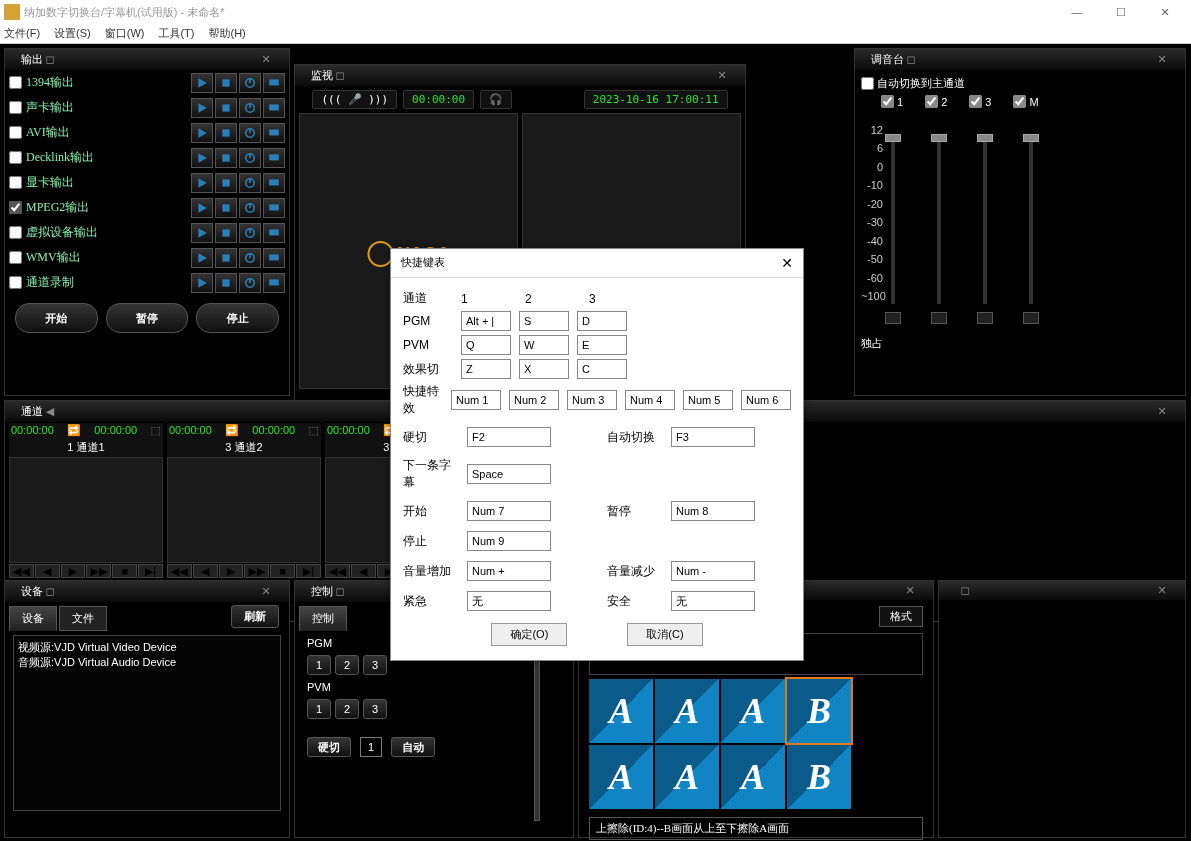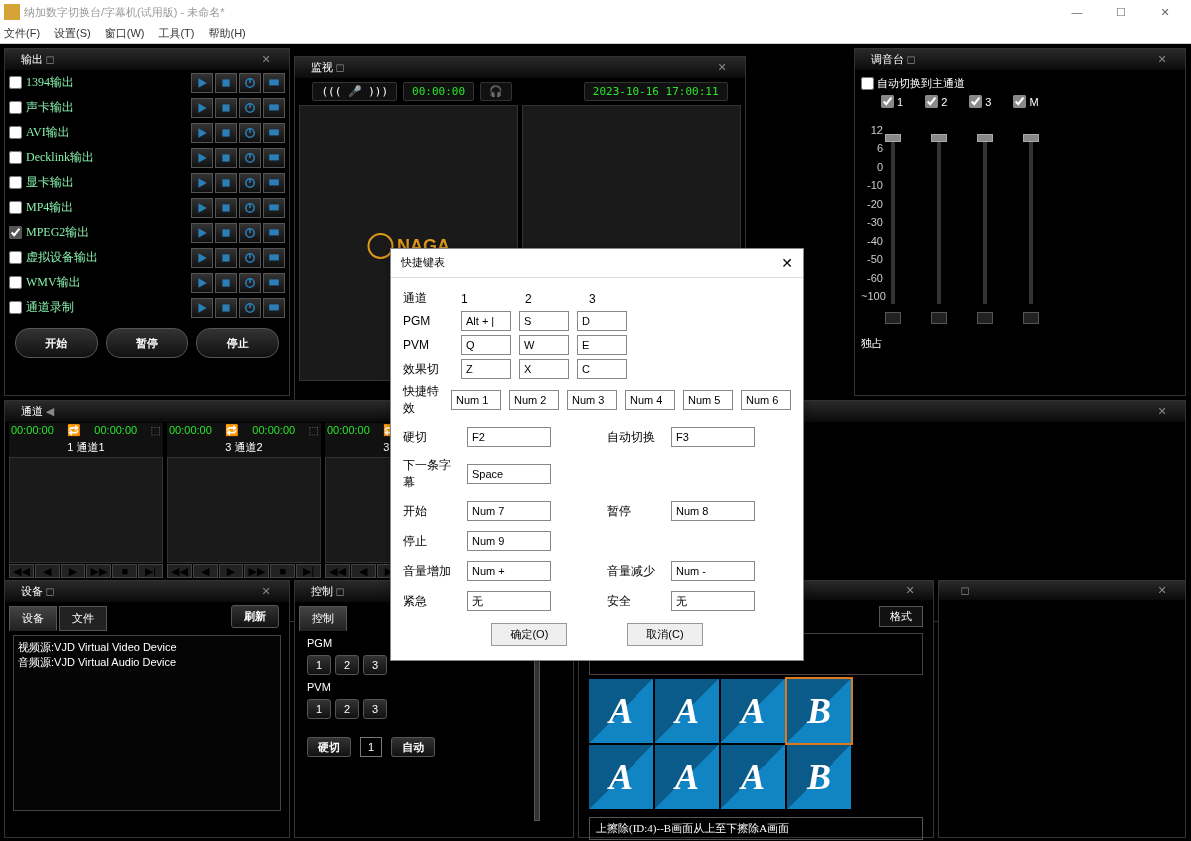--- a/index.html
+++ b/index.html
@@ -20,21 +20,21 @@
 
 #p-output { left: 4px; top: 4px; width: 286px; height: 348px; }
 .out-row { display:flex; align-items:center; height:25px; padding:0 4px; }
 .out-row input[type=checkbox]{ margin-right:4px; accent-color:#555; }
 .out-row .lbl { color:#86efac; width:110px; font-family:"SimSun"; font-size:12px; }
 .ibtn { width:22px; height:20px; background:linear-gradient(#333,#111); border:1px solid #555; margin-left:2px; display:flex; align-items:center; justify-content:center; }
 .ibtn svg{width:12px;height:12px;}
 .bigbtn { flex:1; height:30px; background:linear-gradient(#333,#111); border:1px solid #555; color:#fff; border-radius:14px; margin:0 4px; display:flex; align-items:center; justify-content:center; font-weight:bold; }
 
 
-#p-mon { left: 294px; top:12px; width:452px; height:348px;}
+#p-mon { left: 294px; top:20px; width:452px; height:348px;}
 .mon-top { display:flex; justify-content:center; gap:6px; padding:4px;}
 .mon-pill { border:1px solid #333; background:#111; color:#fff; padding:2px 8px; border-radius:2px; font-family:monospace;}
 .mon-pill.green{color:#29e629;}
 .mon-body { display:flex; height:276px; padding:0 4px; gap:4px;}
 .mon-view { flex:1; border:1px solid #333; background:#1a1a1a; position:relative; }
 .naga { position:absolute; left:50%; top:50%; transform:translate(-50%,-10px); color:#e0991b; font-weight:bold; font-size:18px; display:flex; align-items:center;}
 .naga::before{content:""; width:22px; height:22px; border:2px solid #e0991b; border-radius:50%; margin-right:4px;}
 
 
 #p-mix { left:854px; top:4px; width:332px; height:348px;}
@@ -232,46 +232,20 @@
           </div>
           <div class="ibtn">
             <svg viewBox="0 0 10 10">
               <rect x="1" y="2" width="8" height="5" fill="#2a7fb8"></rect>
             </svg>
           </div>
         </div>
         <div class="out-row">
           <input type="checkbox" style="">
           <span class="lbl">显卡输出</span>
-          <div style="flex:1"></div>
-          <div class="ibtn">
-            <svg viewBox="0 0 10 10">
-              <path d="M2 1L9 5L2 9Z" fill="#2a7fb8"></path>
-            </svg>
-          </div>
-          <div class="ibtn">
-            <svg viewBox="0 0 10 10">
-              <rect x="2" y="2" width="6" height="6" fill="#2a7fb8"></rect>
-            </svg>
-          </div>
-          <div class="ibtn">
-            <svg viewBox="0 0 10 10">
-              <circle cx="5" cy="5" r="3.5" fill="none" stroke="#2a7fb8" stroke-width="1.3"></circle>
-              <line x1="5" y1="1" x2="5" y2="5" stroke="#2a7fb8" stroke-width="1.3"></line>
-            </svg>
-          </div>
-          <div class="ibtn">
-            <svg viewBox="0 0 10 10">
-              <rect x="1" y="2" width="8" height="5" fill="#2a7fb8"></rect>
-            </svg>
-          </div>
-        </div>
-        <div class="out-row">
-          <input type="checkbox" style="">
-          <span class="lbl">MP4输出</span>
           <div style="flex:1"></div>
           <div class="ibtn">
             <svg viewBox="0 0 10 10">
               <path d="M2 1L9 5L2 9Z" fill="#2a7fb8"></path>
             </svg>
           </div>
           <div class="ibtn">
             <svg viewBox="0 0 10 10">
               <rect x="2" y="2" width="6" height="6" fill="#2a7fb8"></rect>
             </svg>

